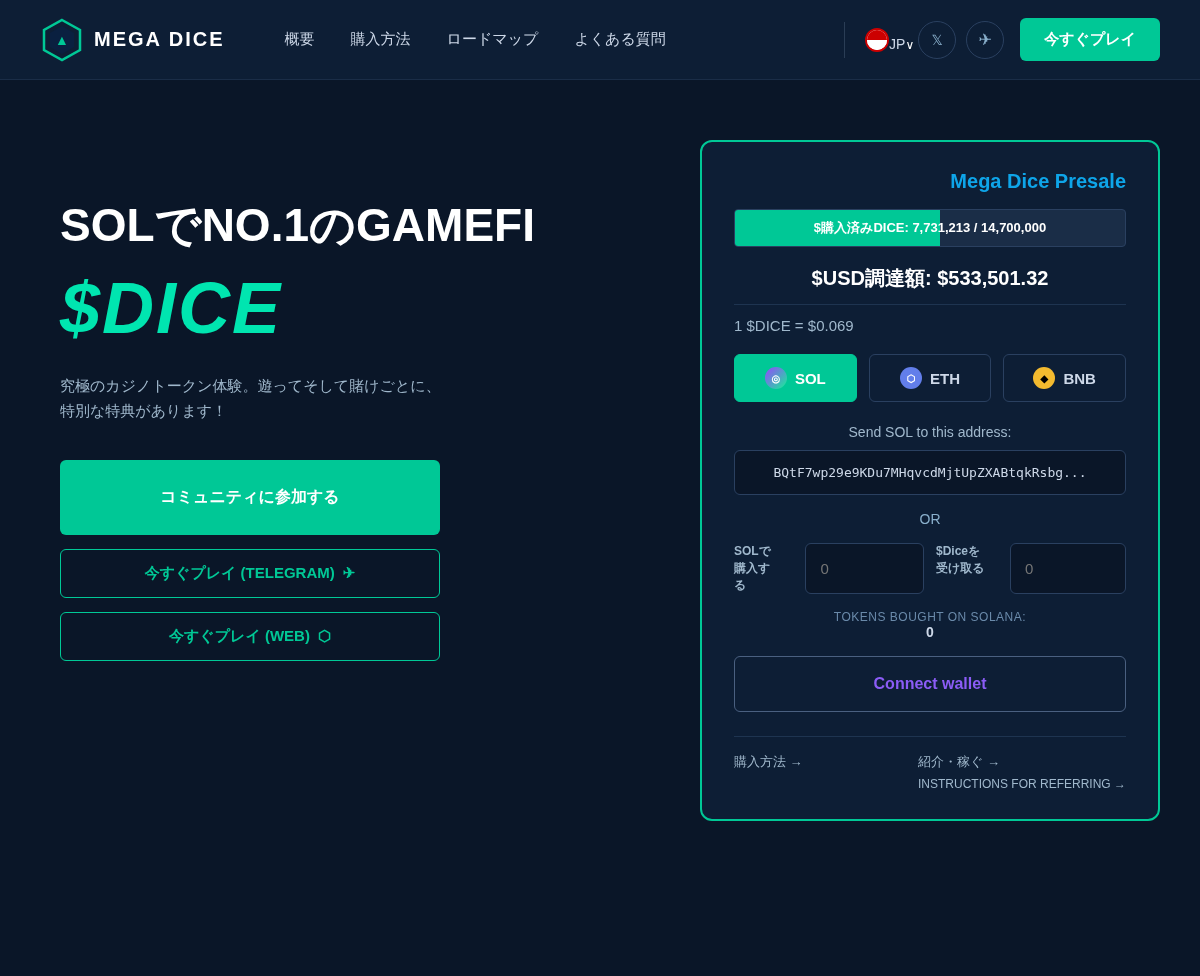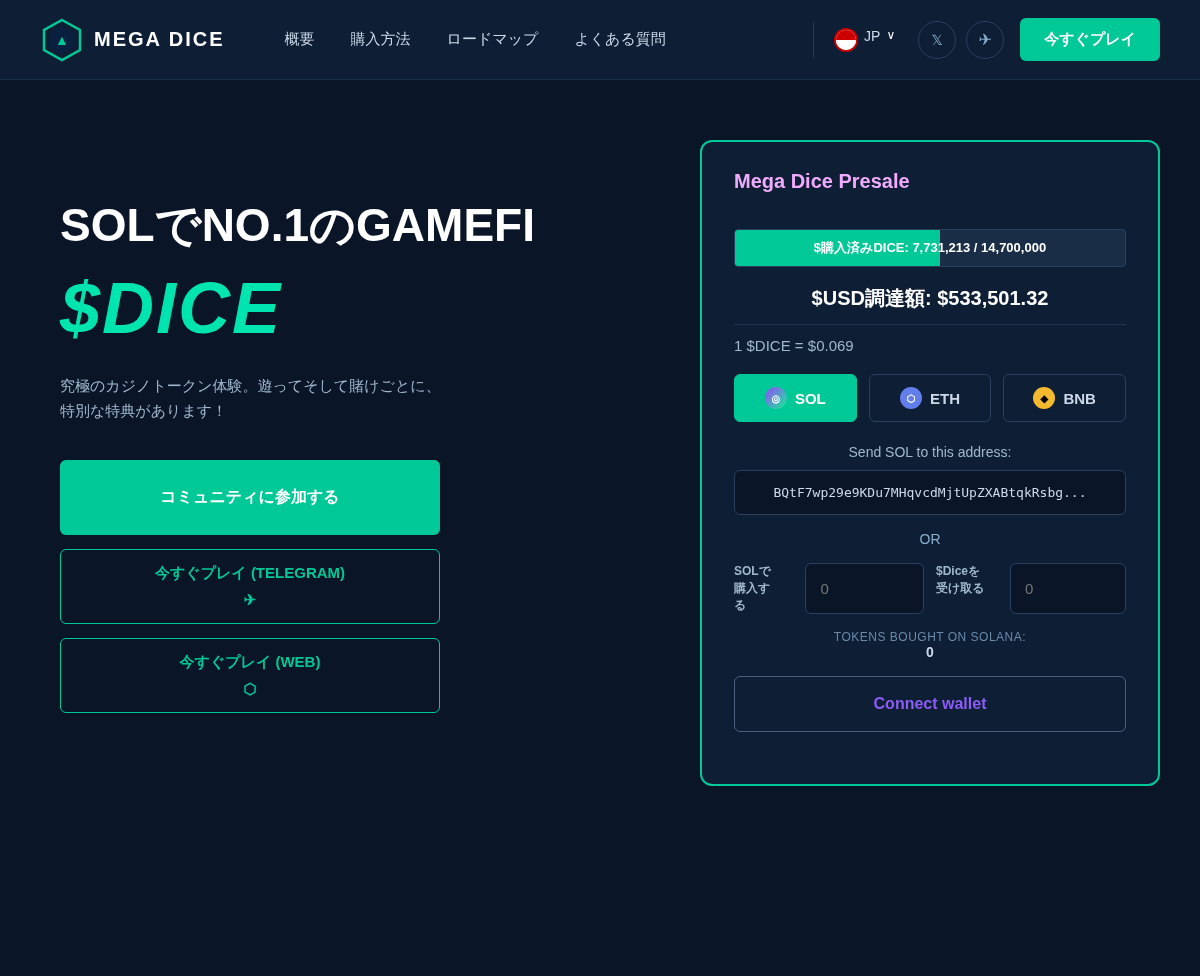--- a/index.html
+++ b/index.html
@@ -49,24 +49,23 @@
       cursor: pointer;
     }
     .nav-divider {
       width: 1px;
       height: 36px;
       background: #2a3d55;
       margin: 0 20px;
     }
     .lang-selector {
       display: flex;
-      align-items: flex-start;
-      gap: 6px;
-      cursor: pointer;
-      margin-right: 23px;
+      align-items: flex-end;
+      cursor: pointer;
+      margin-right: 4px;
     }
     .flag-circle {
       width: 24px;
       height: 24px;
       border-radius: 50%;
       background: radial-gradient(circle at 50% 50%, #cc0000 50%, #ffffff 50%);
       border: 2px solid #cc0000;
       overflow: hidden;
       position: relative;
     }
@@ -174,38 +173,37 @@
       border-radius: 6px;
       padding: 14px 24px;
       font-size: 15px;
       font-weight: 600;
       cursor: pointer;
       text-align: center;
       display: flex;
       align-items: center;
       justify-content: center;
       gap: 8px;
-      flex-direction: column;
     }
 
     
     .presale-card {
       width: 460px;
       border: 2px solid #00c896;
       border-radius: 12px;
       background: #0d1e35;
       padding: 28px 32px;
       flex-shrink: 0;
     }
     .presale-title {
-      text-align: left;
+      text-align: right;
       font-size: 20px;
       font-weight: 700;
-      color: #f0abfc;
-      margin-bottom: 36px;
+      color: #0ea5e9;
+      margin-bottom: 16px;
     }
 
     
     .progress-container {
       position: relative;
       height: 38px;
       border-radius: 4px;
       overflow: hidden;
       margin-bottom: 18px;
       background: #1a2d47;
@@ -520,15 +518,26 @@
     
     <div class="tokens-bought-row">
       <span class="tokens-label">TOKENS BOUGHT ON SOLANA:</span>
       <span class="tokens-value">0</span>
     </div>
 
     
     <button class="connect-wallet-btn">Connect wallet</button>
 
     
+    <div class="card-footer">
+      <div class="card-footer-links">
+        <div>
+          <span class="footer-link">購入方法 →</span>
+        </div>
+        <div class="footer-link-right">
+          <div class="footer-link">紹介・稼ぐ →</div>
+          <div class="footer-link-sub">INSTRUCTIONS FOR REFERRING →</div>
+        </div>
+      </div>
+    </div>
   </div>
 
 </div>
 
 </body></html>

